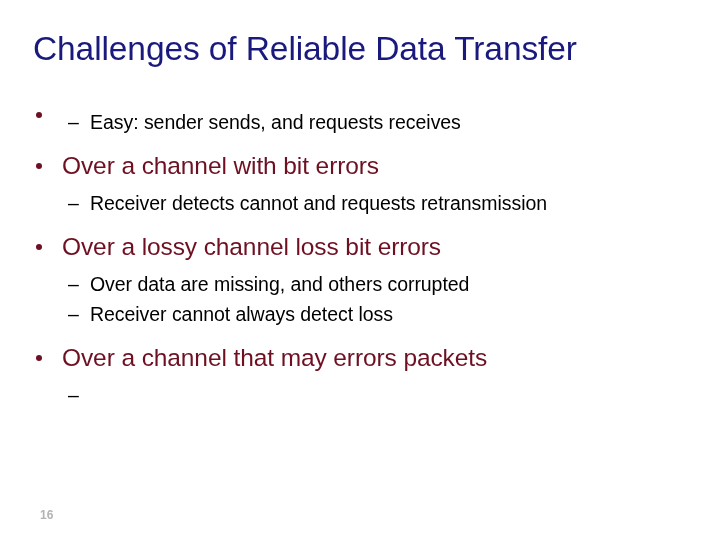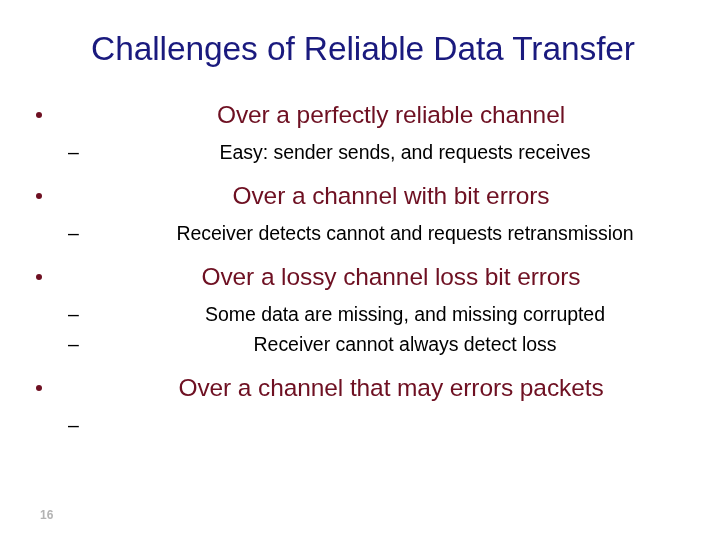--- a/index.html
+++ b/index.html
@@ -11,21 +11,20 @@
   body {
     font-family: "Liberation Sans", sans-serif;
   }
   .slide {
     position: relative;
     width: 720px;
     height: 540px;
     background: #ffffff;
     overflow: hidden;
     box-sizing: border-box;
-    text-align: center;
   }
 
   
   .slide-title {
     position: absolute;
     left: 33px;
     top: 29px;
     width: 660px;
     font-size: 33.5px;
     line-height: 40px;
@@ -109,21 +108,20 @@
 
 <div class="slide">
 
   <div class="slide-title">Challenges of Reliable Data Transfer</div>
 
   <div class="body-list">
 
     <div class="bullet-group">
       <div class="l1">
         <span class="marker-dot"></span>
-        <span>Over a perfectly reliable channel</span>
       </div>
       <div class="sp-after-l1"></div>
       <div class="l2">
         <span class="marker-dash">–</span>
         <span>Easy: sender sends, and requests receives</span>
       </div>
     </div>
 
     <div class="sp-group"></div>
 
@@ -142,21 +140,21 @@
     <div class="sp-group"></div>
 
     <div class="bullet-group">
       <div class="l1">
         <span class="marker-dot"></span>
         <span>Over a lossy channel loss bit errors</span>
       </div>
       <div class="sp-after-l1"></div>
       <div class="l2">
         <span class="marker-dash">–</span>
-        <span>Some data are missing, and missing corrupted</span>
+        <span>Over data are missing, and others corrupted</span>
       </div>
       <div class="sp-after-l2-tight"></div>
       <div class="l2">
         <span class="marker-dash">–</span>
         <span>Receiver cannot always detect loss</span>
       </div>
     </div>
 
     <div class="sp-group"></div>
 

